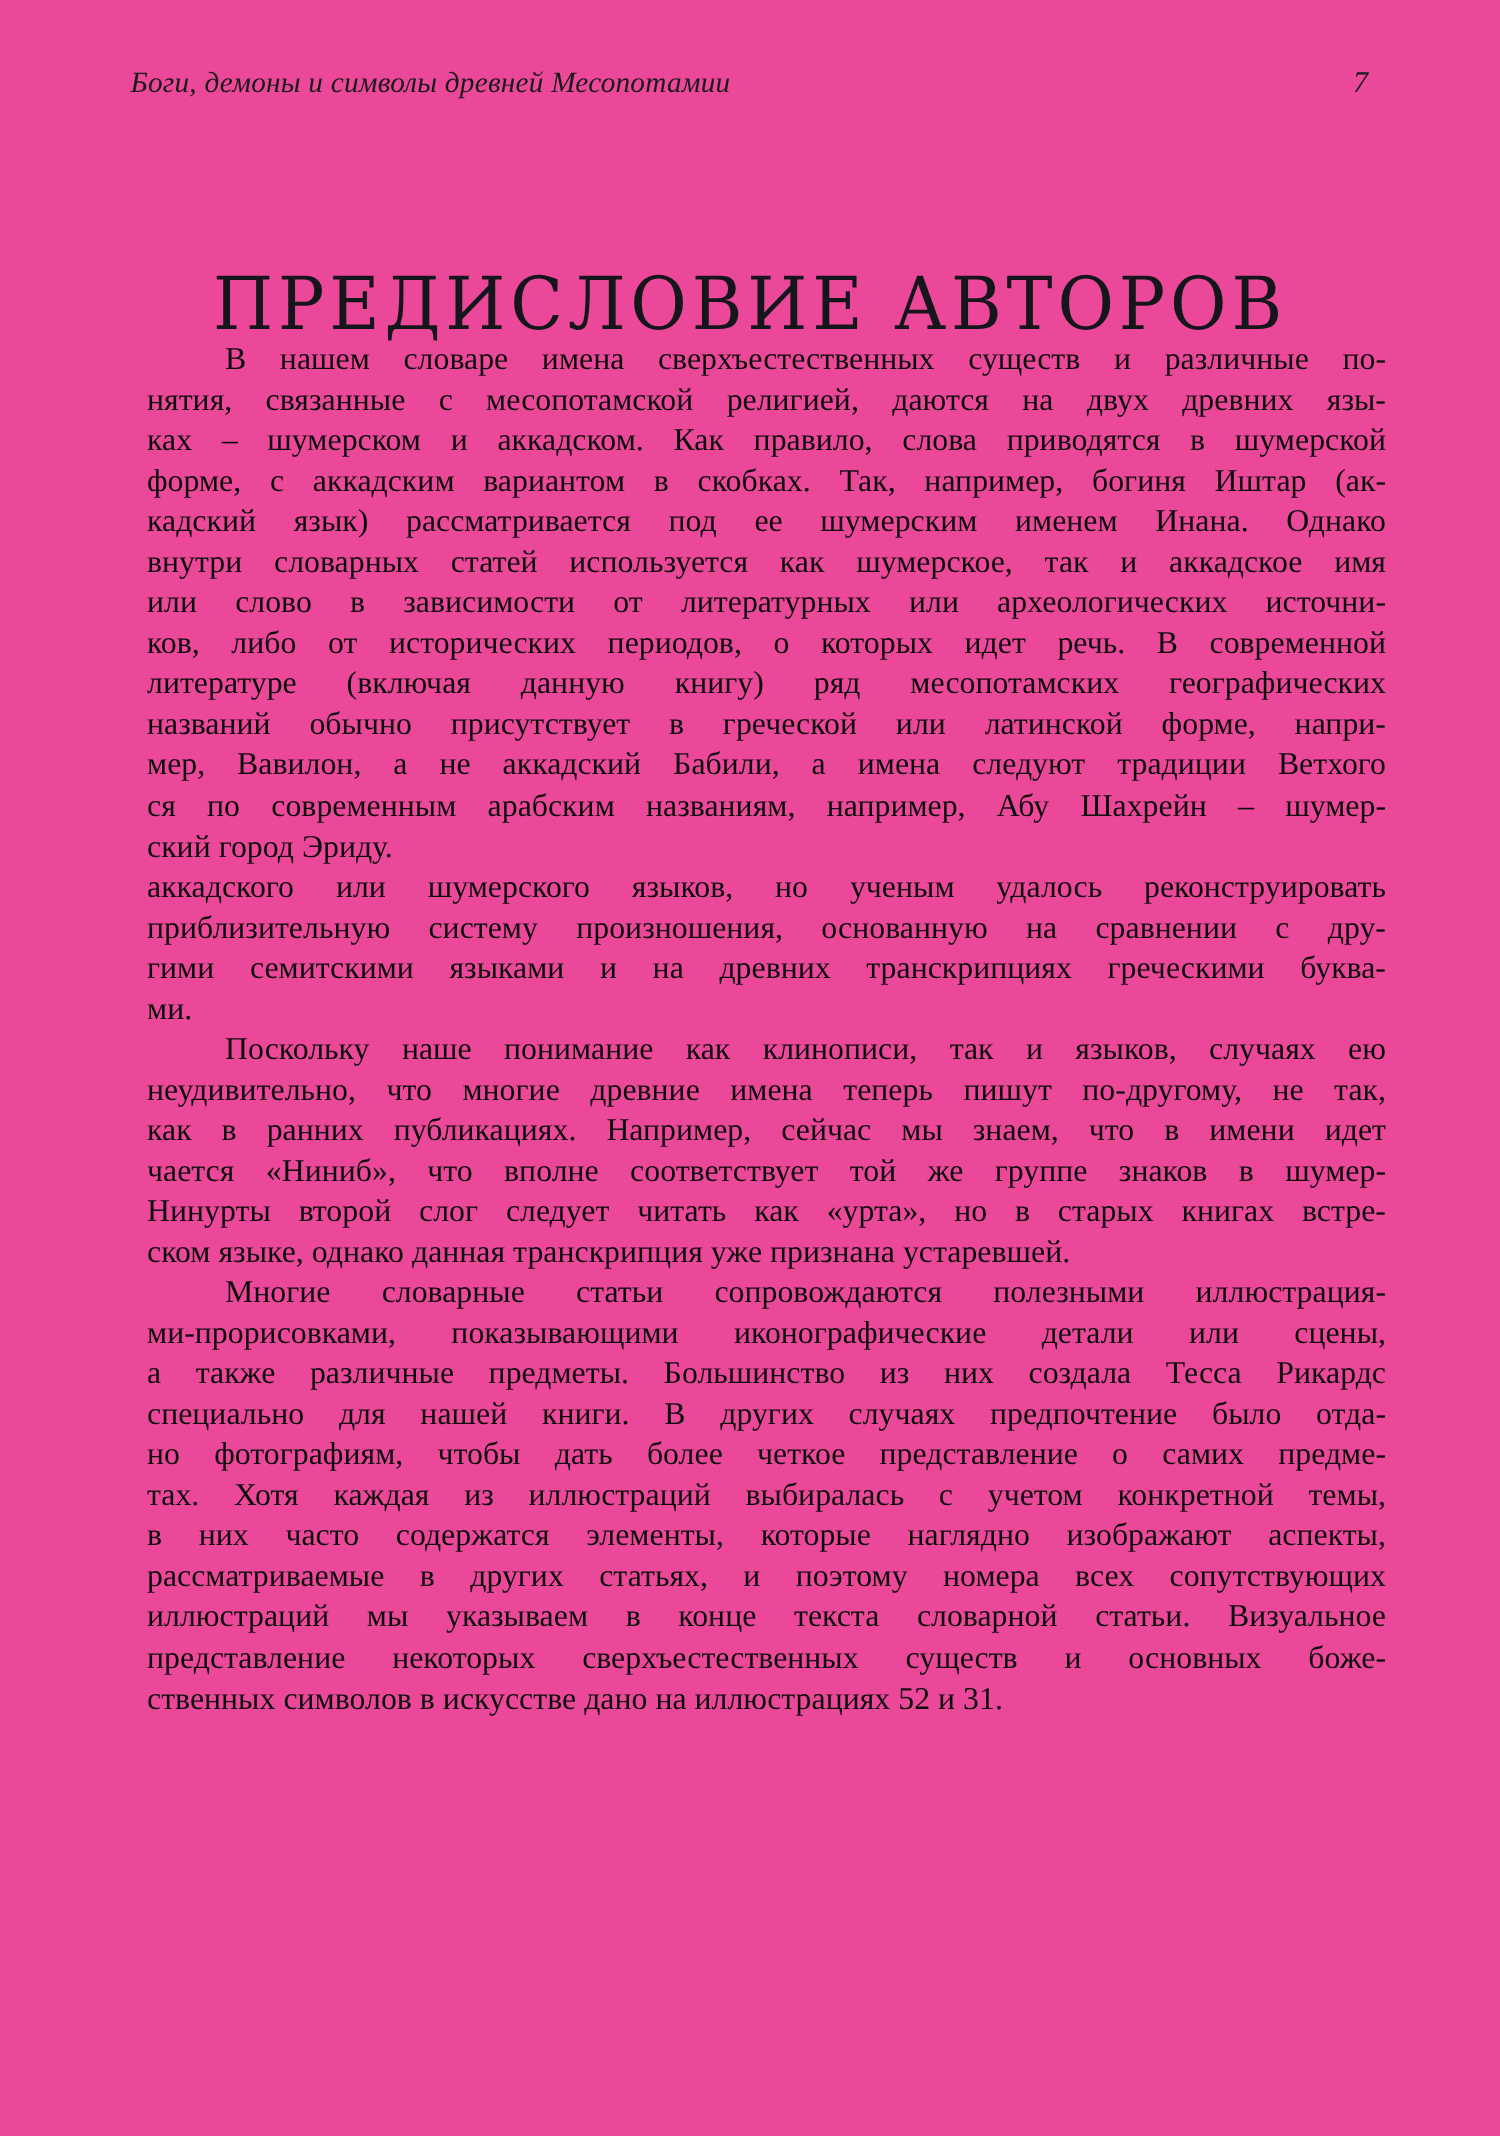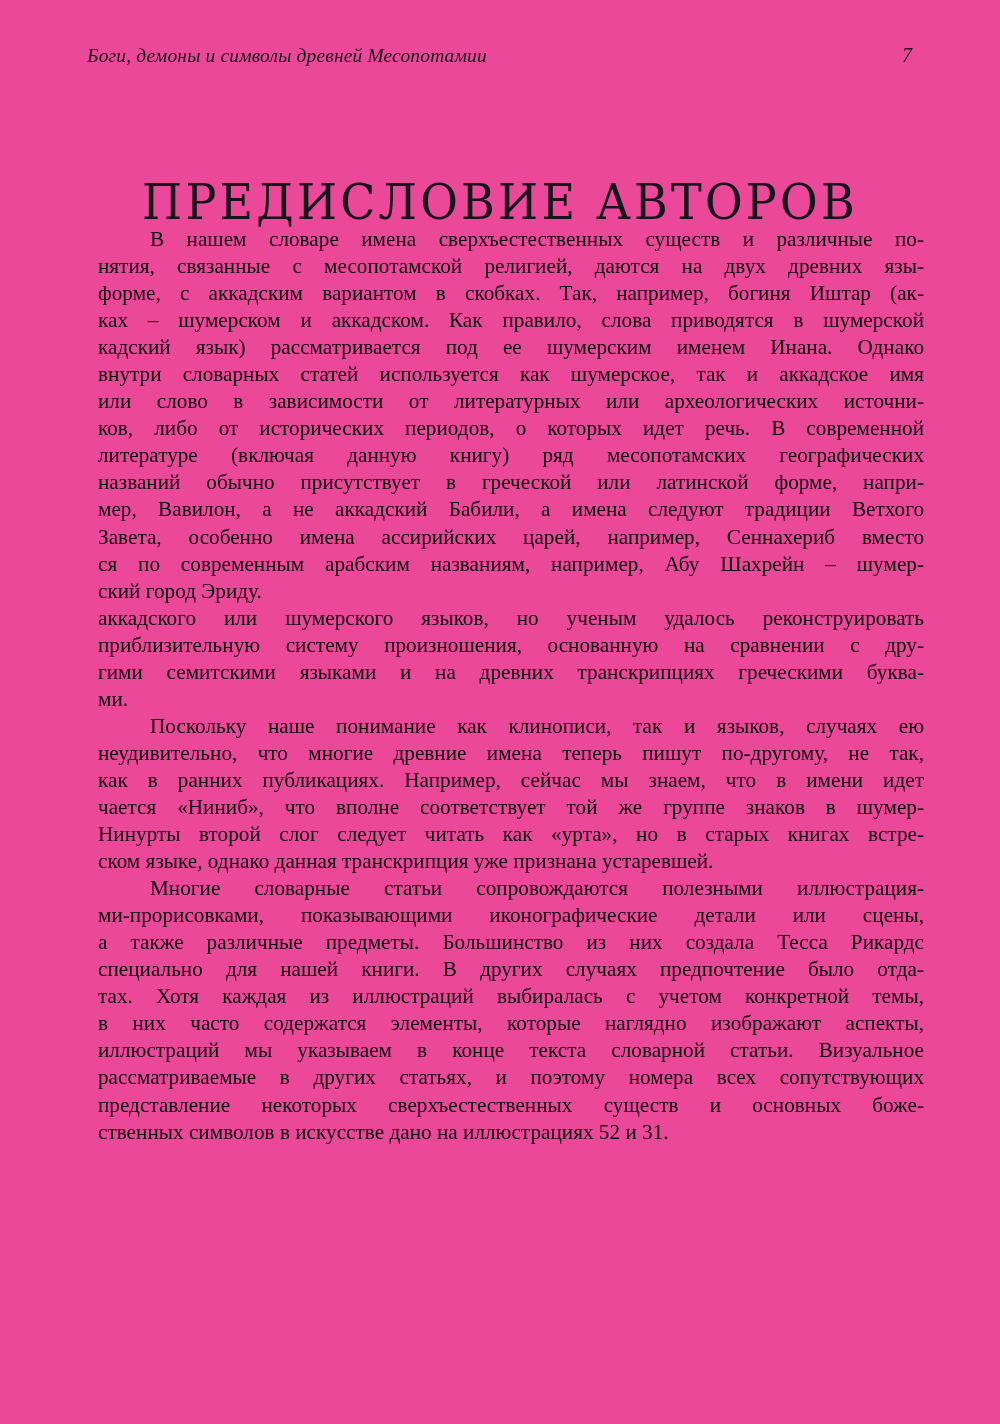--- a/index.html
+++ b/index.html
@@ -109,30 +109,29 @@
     <span class="running-head-title">Боги, демоны и символы древней Месопотамии</span>
     <span class="running-head-folio">7</span>
   </div>
 
   <h1 class="page-title">ПРЕДИСЛОВИЕ АВТОРОВ</h1>
 
   <div class="body-text">
       <p class="para">
         <span class="line indent">В нашем словаре имена сверхъестественных существ и различные по-</span>
         <span class="line">нятия, связанные с месопотамской религией, даются на двух древних язы-</span>
+        <span class="line">ках – шумерском и аккадском. Как правило, слова приводятся в шумерской</span>
         <span class="line">форме, с аккадским вариантом в скобках. Так, например, богиня Иштар (ак-</span>
-        <span class="line">ках – шумерском и аккадском. Как правило, слова приводятся в шумерской</span>
         <span class="line">кадский язык) рассматривается под ее шумерским именем Инана. Однако</span>
         <span class="line">внутри словарных статей используется как шумерское, так и аккадское имя</span>
         <span class="line">или слово в зависимости от литературных или археологических источни-</span>
         <span class="line">ков, либо от исторических периодов, о которых идет речь. В современной</span>
         <span class="line">литературе (включая данную книгу) ряд месопотамских географических</span>
         <span class="line">названий обычно присутствует в греческой или латинской форме, напри-</span>
         <span class="line">мер, Вавилон, а не аккадский Бабили, а имена следуют традиции Ветхого</span>
-        <span class="line">Завета, особенно имена ассирийских царей, например, Сеннахериб вместо</span>
         <span class="line">ся по современным арабским названиям, например, Абу Шахрейн – шумер-</span>
         <span class="line flush">ский город Эриду.</span>
       </p>
       <p class="para">
         <span class="line">аккадского или шумерского языков, но ученым удалось реконструировать</span>
         <span class="line">приблизительную систему произношения, основанную на сравнении с дру-</span>
         <span class="line">гими семитскими языками и на древних транскрипциях греческими буква-</span>
         <span class="line flush">ми.</span>
       </p>
       <p class="para">
@@ -141,22 +140,23 @@
         <span class="line">как в ранних публикациях. Например, сейчас мы знаем, что в имени идет</span>
         <span class="line">чается «Ниниб», что вполне соответствует той же группе знаков в шумер-</span>
         <span class="line">Нинурты второй слог следует читать как «урта», но в старых книгах встре-</span>
         <span class="line flush">ском языке, однако данная транскрипция уже признана устаревшей.</span>
       </p>
       <p class="para">
         <span class="line indent">Многие словарные статьи сопровождаются полезными иллюстрация-</span>
         <span class="line">ми-прорисовками, показывающими иконографические детали или сцены,</span>
         <span class="line">а также различные предметы. Большинство из них создала Тесса Рикардс</span>
         <span class="line">специально для нашей книги. В других случаях предпочтение было отда-</span>
+        <span class="line">но фотографиям, чтобы дать более четкое представление о самих предме-</span>
         <span class="line">тах. Хотя каждая из иллюстраций выбиралась с учетом конкретной темы,</span>
         <span class="line">в них часто содержатся элементы, которые наглядно изображают аспекты,</span>
+        <span class="line">рассматриваемые в других статьях, и поэтому номера всех сопутствующих</span>
         <span class="line">иллюстраций мы указываем в конце текста словарной статьи. Визуальное</span>
-        <span class="line">рассматриваемые в других статьях, и поэтому номера всех сопутствующих</span>
         <span class="line">представление некоторых сверхъестественных существ и основных боже-</span>
         <span class="line flush">ственных символов в искусстве дано на иллюстрациях 52 и 31.</span>
       </p>
     </div>
 
 </div>
 
 </body></html>

